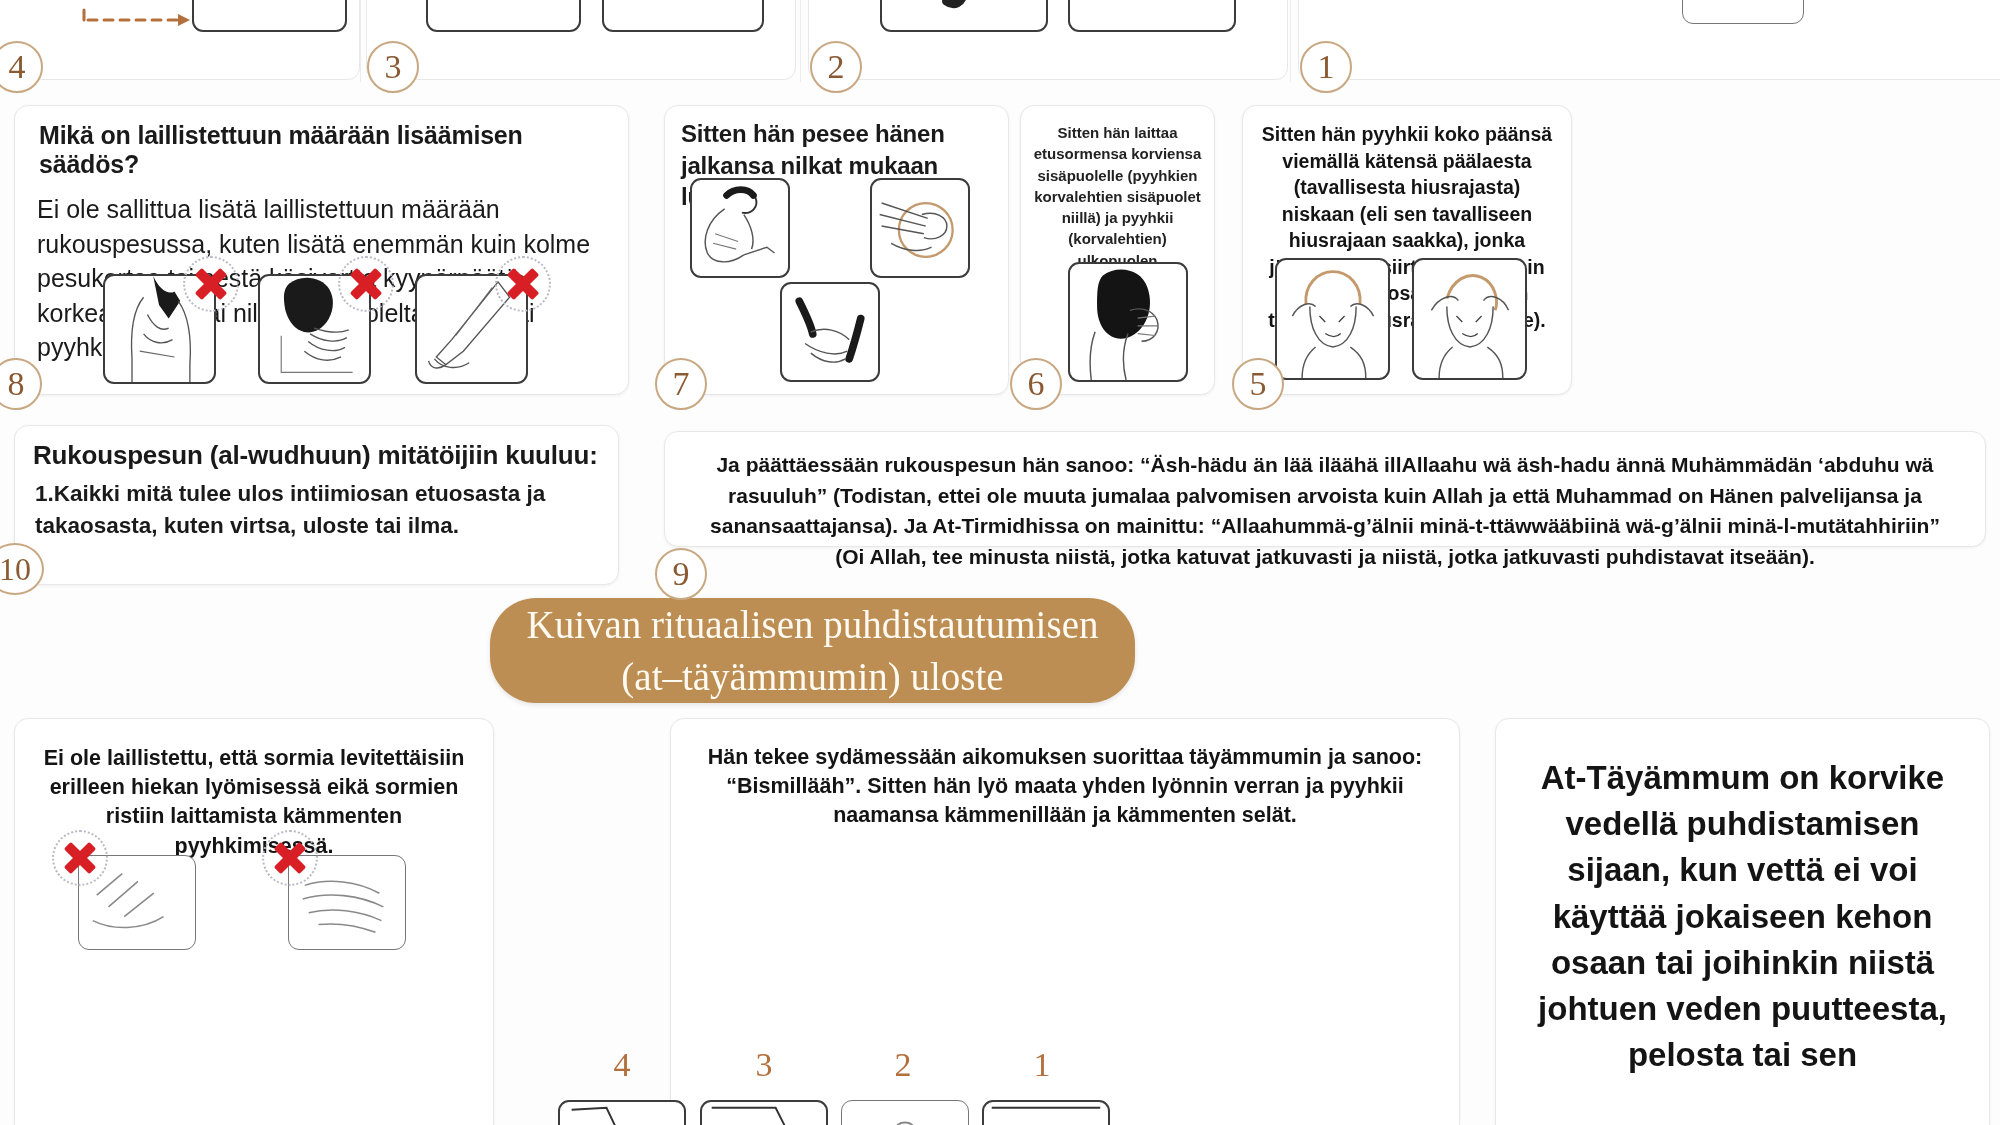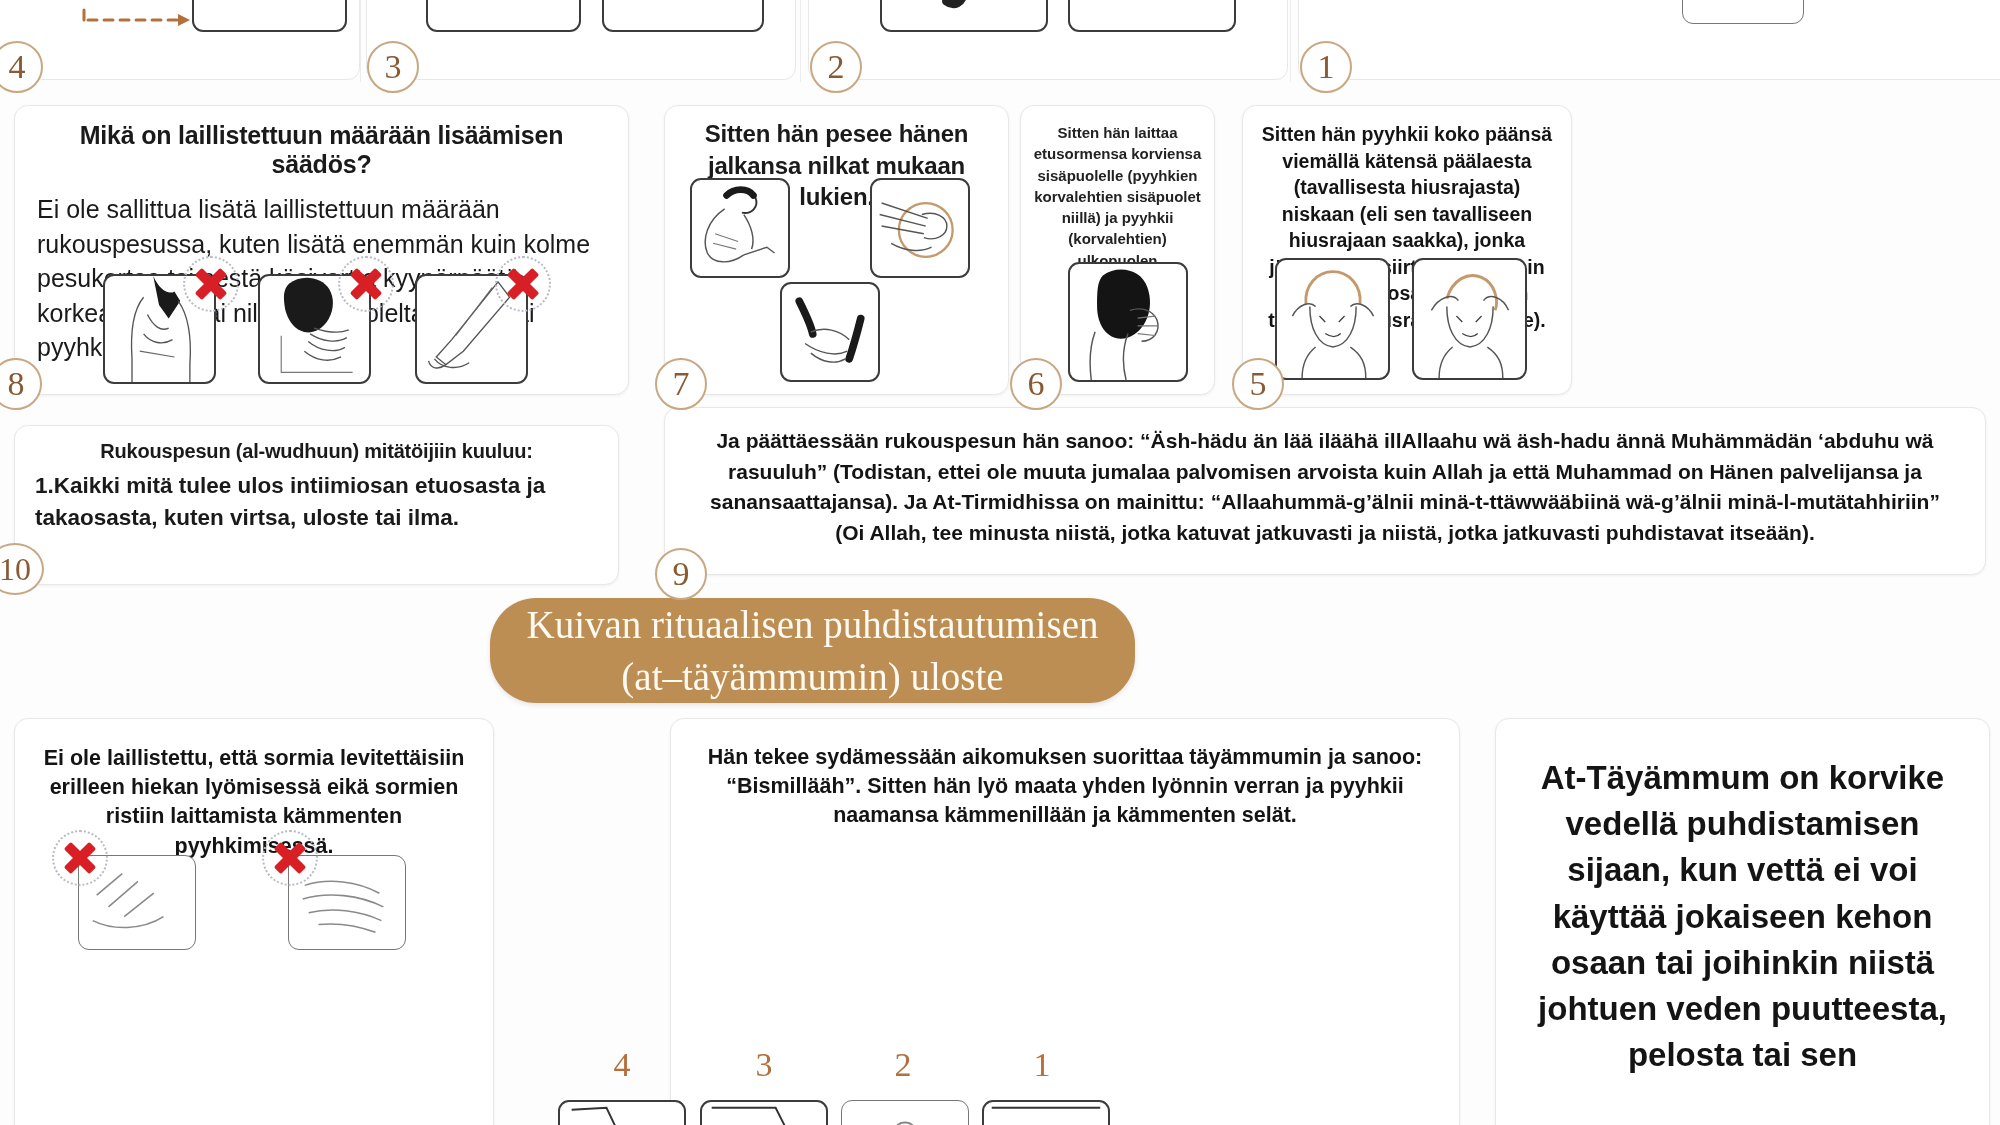--- a/index.html
+++ b/index.html
@@ -35,21 +35,21 @@
     text-align: center;
     z-index: 30;
   }
   .num-badge.wide { width: 58px; }
 
   
   .p-title {
     font-weight: bold;
     font-size: 25px;
     color: #1a1a1a;
-    text-align: center;
+    text-align: left;
     letter-spacing: -0.2px;
   }
   .p-body {
     font-size: 25px;
     color: #1a1a1a;
     line-height: 1.38;
   }
   .p-small {
     font-size: 15px;
     font-weight: bold;
@@ -330,28 +330,28 @@
       <path d="M34 48 C34 70 42 88 58 90 C74 88 82 70 82 48" stroke="#555" stroke-width="1.5" fill="none"></path>
       <path d="M44 58 L50 64 M70 58 L64 64" stroke="#444" stroke-width="1.4"></path>
       <path d="M50 76 C56 80 62 80 66 76" stroke="#444" stroke-width="1.4" fill="none"></path>
       <path d="M40 90 C30 98 26 108 26 122 M76 90 C88 98 92 108 92 122" stroke="#555" stroke-width="1.5" fill="none"></path>
       <path d="M18 52 C26 38 40 34 46 42" stroke="#555" stroke-width="1.5" fill="none"></path>
       <path d="M98 52 C92 38 78 34 72 42" stroke="#555" stroke-width="1.5" fill="none"></path>
     </svg>
   </div>
 
   <div class="panel" style="left:14px; top:425px; width:605px; height:160px;">
-    <div class="p-title" style="margin:14px 18px 0 18px; font-size:20px;">Rukouspesun (al-wudhuun) mitätöijiin kuuluu:</div>
+    <div class="p-title" style="margin:14px 18px 0 18px; font-size:26px;">Rukouspesun (al-wudhuun) mitätöijiin kuuluu:</div>
     <div class="p-list" style="margin:7px 18px 0 20px;">
       <div class="li">1.Kaikki mitä tulee ulos intiimiosan etuosasta ja takaosasta, kuten virtsa, uloste tai ilma.</div>
     </div>
   </div>
   <div class="num-badge wide" style="left:-14px; top:543px; font-size:32px;">10</div>
 
-  <div class="panel" style="left:664px; top:407px; width:1322px; height:168px;">
+  <div class="panel" style="left:664px; top:431px; width:1322px; height:116px;">
     <div class="p-quote" style="margin:18px 42px 0 42px;">Ja päättäessään rukouspesun hän sanoo: “Äsh-hädu än lää iläähä illAllaahu wä äsh-hadu ännä Muhämmädän ‘abduhu wä rasuuluh” (Todistan, ettei ole muuta jumalaa palvomisen arvoista kuin Allah ja että Muhammad on Hänen palvelijansa ja sanansaattajansa). Ja At-Tirmidhissa on mainittu: “Allaahummä-g’älnii minä-t-ttäwwääbiinä wä-g’älnii minä-l-mutätahhiriin” (Oi Allah, tee minusta niistä, jotka katuvat jatkuvasti ja niistä, jotka jatkuvasti puhdistavat itseään).</div>
   </div>
   <div class="num-badge" style="left:655px; top:548px;">9</div>
 
   <div class="banner" style="left:490px; top:598px; width:645px; height:105px;text-align:right;">
     <div>Kuivan rituaalisen puhdistautumisen</div>
     <div>(at–täyämmumin) uloste</div>
   </div>
 
   <div class="panel" style="left:14px; top:718px; width:480px; height:420px;">

